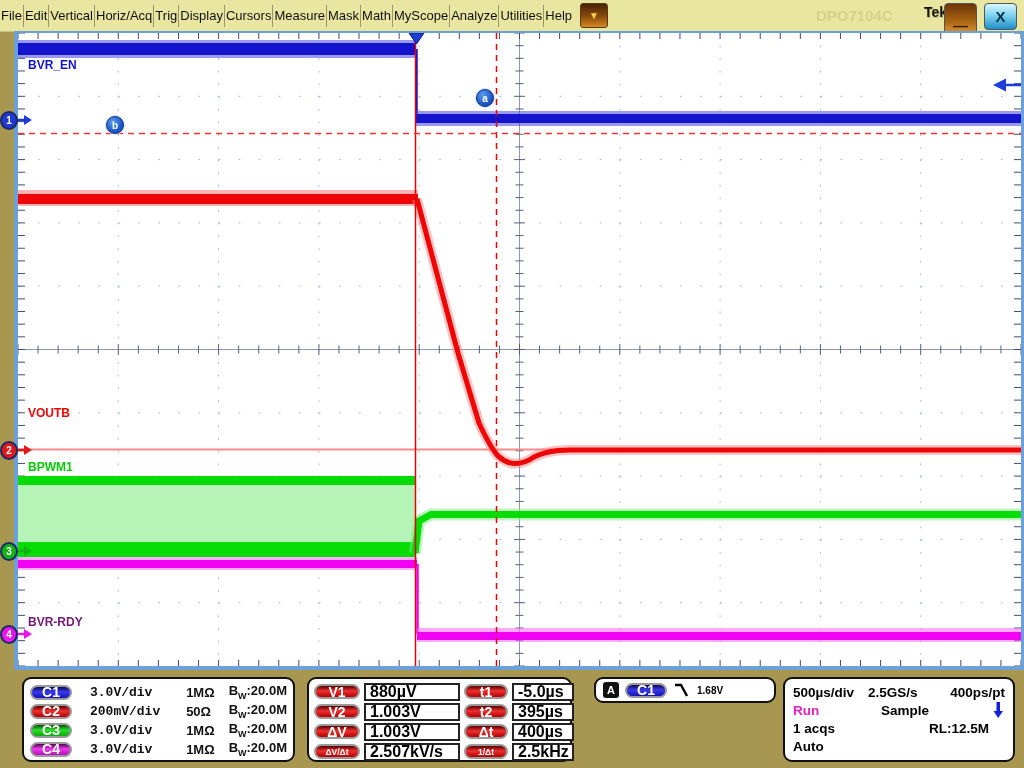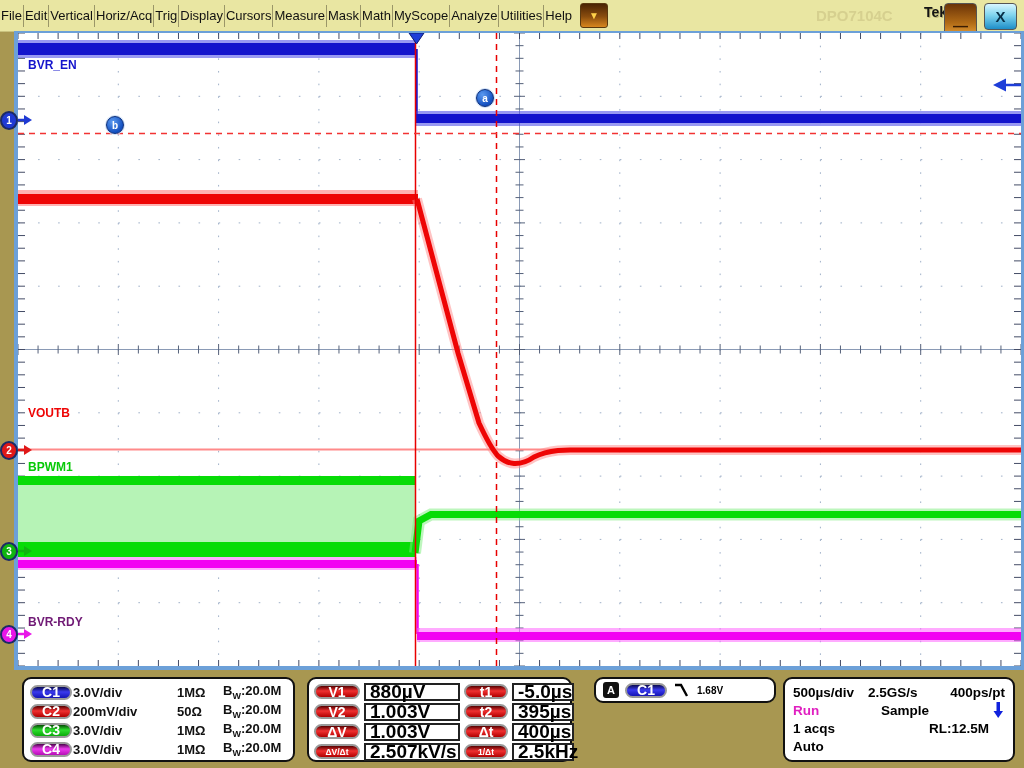--- a/index.html
+++ b/index.html
@@ -53,29 +53,29 @@
     display:flex;flex-direction:column;justify-content:space-between;}
   .ch-row{display:flex;align-items:center;height:18px;font-size:13px;font-weight:bold;color:#111;}
   .pill{min-width:42px;height:15px;border-radius:9px;border:2px solid #9a9a9a;color:#fff;
     font-size:14px;font-weight:bold;display:flex;align-items:center;justify-content:center;
     box-sizing:border-box;padding:0 4px;}
   .pill-c1{background:linear-gradient(180deg,#0a0a50,#3a3aee 45%,#1414b4);}
   .pill-c2{background:linear-gradient(180deg,#550000,#f03030 45%,#b00000);}
   .pill-c3{background:linear-gradient(180deg,#044d04,#2ede2e 45%,#0aa80a);}
   .pill-c4{background:linear-gradient(180deg,#4d044d,#ee3aee 45%,#b410b4);}
   .pill-red{background:linear-gradient(180deg,#550000,#f03030 45%,#b00000);}
-  .ch-scale{margin-left:1px;width:104px;}
+  .ch-scale{margin-left:18px;width:104px;font-family:Liberation Mono, monospace;}
   .ch-imp{width:46px;}
   .ch-bw{flex:1;}
   sub.bw{font-size:9px;}
 
   .p-cursors{left:307px;top:677px;width:265px;height:85px;padding:3px 5px;
     display:grid;grid-template-columns:46px 96px 44px 62px;grid-auto-rows:19px;
     column-gap:4px;row-gap:1px;align-items:center;}
-  .val-box{height:18px;border:2px solid #222;background:#fff;font-size:19px;font-weight:bold;
+  .val-box{height:18px;border:2px solid #222;background:#fff;font-size:16px;font-weight:bold;
     color:#000;display:flex;align-items:center;padding-left:4px;box-sizing:border-box;white-space:nowrap;}
   .pill.small{font-size:8.5px;}
 
   .p-trigger{left:594px;top:677px;width:182px;height:26px;display:flex;align-items:center;
     padding:0 7px;box-sizing:border-box;}
   .trig-a{width:16px;height:16px;background:#111;color:#fff;border-radius:3px;font-size:11px;
     font-weight:bold;display:flex;align-items:center;justify-content:center;}
   .trig-level{font-size:10px;font-weight:bold;color:#000;margin-left:6px;}
 
   .p-horiz{left:783px;top:677px;width:232px;height:85px;padding:4px 8px;

